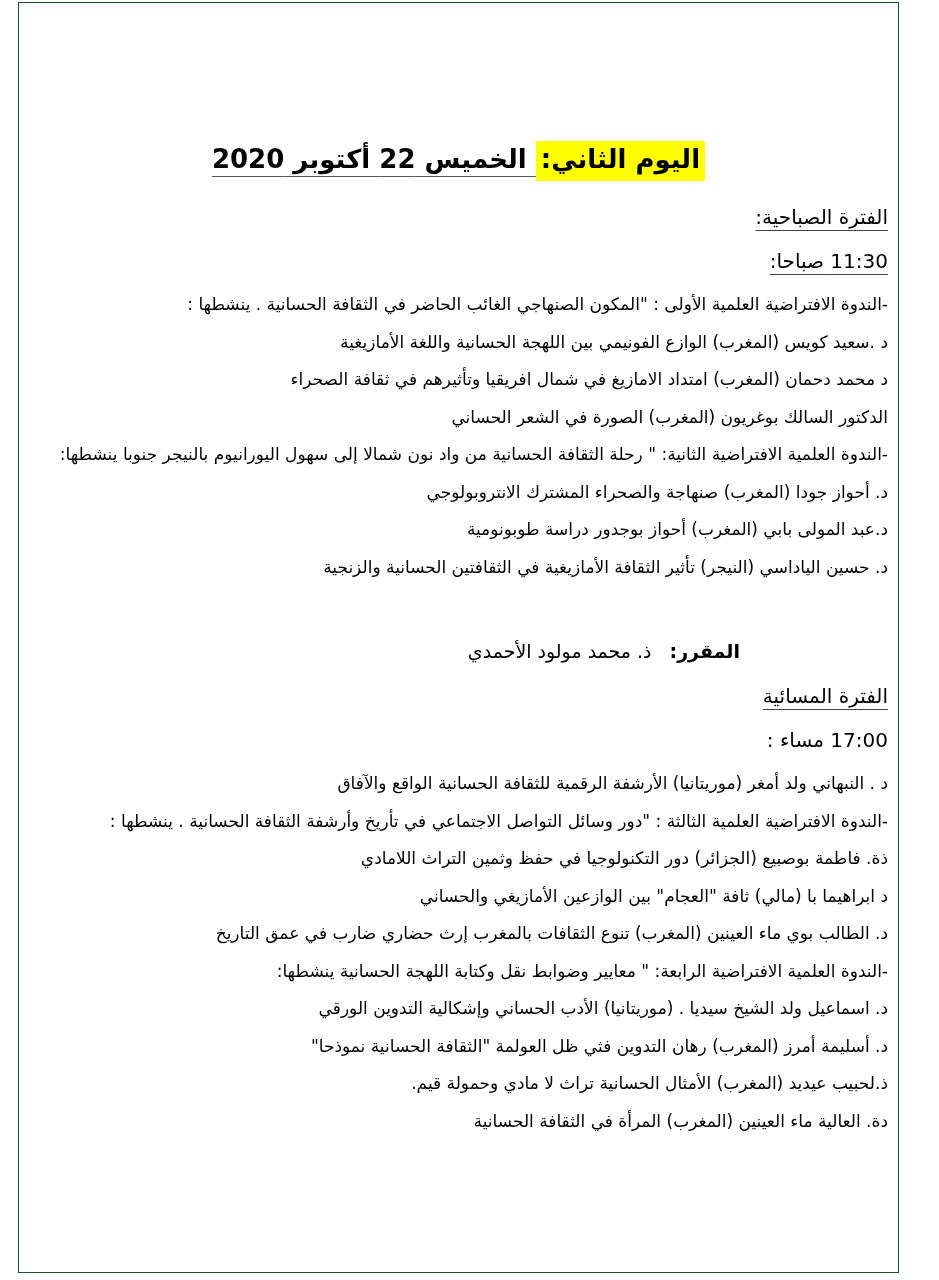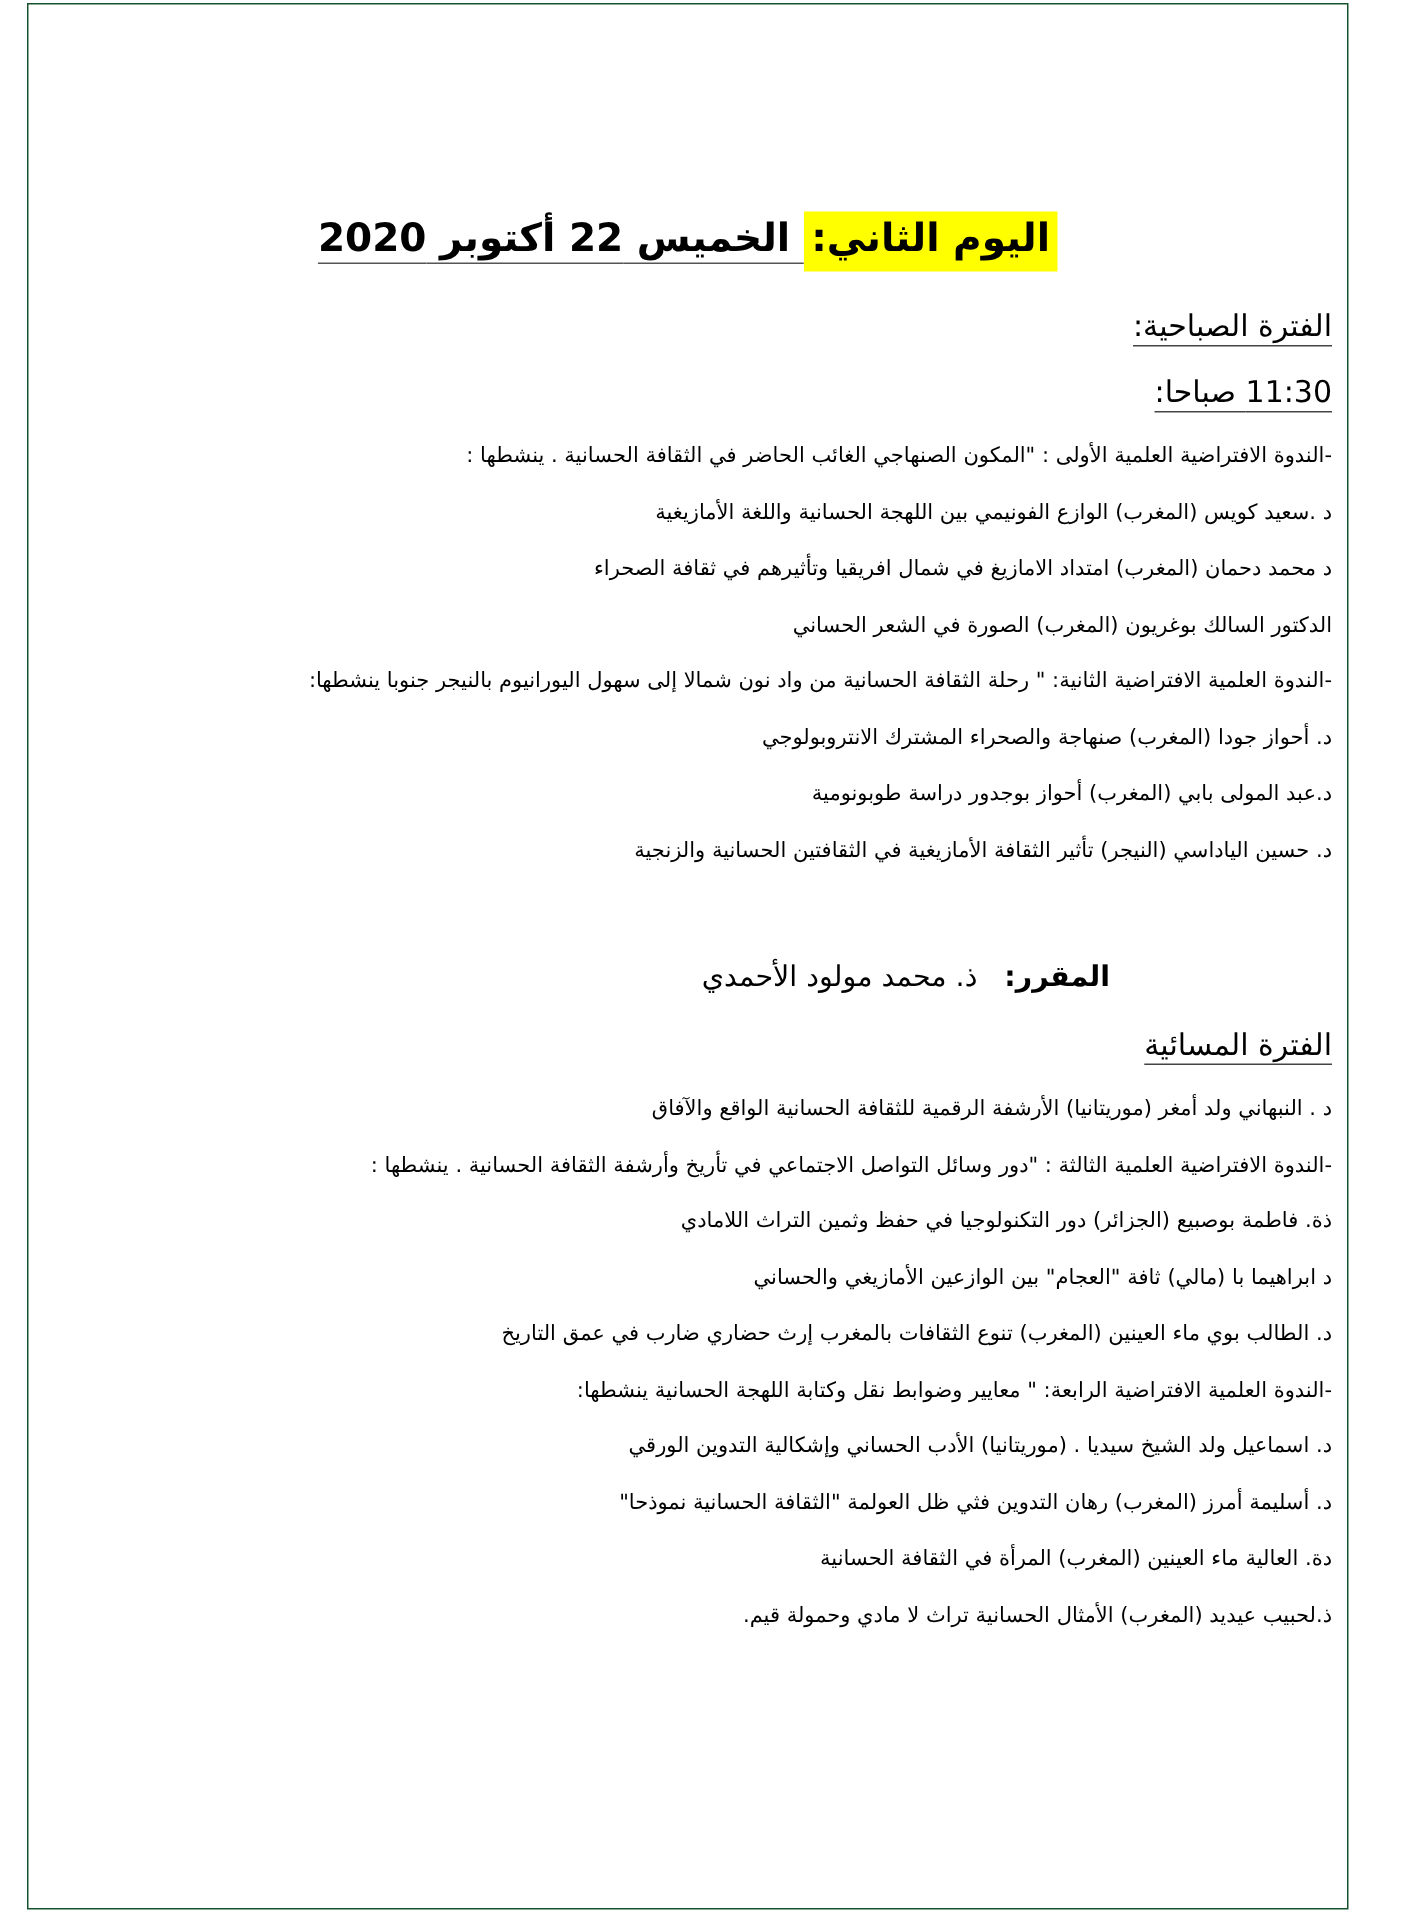--- a/index.html
+++ b/index.html
@@ -56,21 +56,21 @@
     text-decoration-color: #444;
   }
   .sec-heading.no-underline {
     text-decoration: none;
   }
   .program-block {
     margin-top: 7px;
   }
   .program-block p {
     margin: 0;
-    font-size: 14px;
+    font-size: 17px;
     line-height: 37.5px;
   }
   .rapporteur {
     margin: 46px 148px 0 0;
     font-size: 19px;
     line-height: 38px;
   }
   .rapporteur .rap-label {
     font-weight: bold;
     margin-left: 18px;
@@ -96,28 +96,29 @@
       <p>-الندوة  العلمية الافتراضية الثانية:  " رحلة الثقافة الحسانية من واد نون شمالا إلى سهول اليورانيوم بالنيجر جنوبا  ينشطها:</p>
       <p>د. أحواز جودا (المغرب)   صنهاجة والصحراء المشترك الانتروبولوجي</p>
       <p>د.عبد المولى بابي (المغرب)  أحواز بوجدور دراسة طوبونومية</p>
       <p>د. حسين الياداسي (النيجر)  تأثير الثقافة الأمازيغية في الثقافتين الحسانية والزنجية</p>
     </div>
 
     <p class="rapporteur"><span class="rap-label">المقرر:</span><span>ذ. محمد مولود الأحمدي</span></p>
 
     <h2 class="sec-heading">الفترة المسائية</h2>
 
+    <h2 class="sec-heading no-underline">17:00 مساء :</h2>
 
     <div class="program-block">
       <p>د . النبهاني ولد أمغر  (موريتانيا)   الأرشفة الرقمية للثقافة الحسانية   الواقع والآفاق</p>
       <p>-الندوة  الافتراضية العلمية الثالثة :  "دور وسائل التواصل الاجتماعي في تأريخ وأرشفة الثقافة الحسانية . ينشطها :</p>
       <p>ذة. فاطمة بوصبيع (الجزائر)   دور  التكنولوجيا في حفظ وثمين التراث اللامادي</p>
       <p>د ابراهيما با (مالي)   ثافة "العجام"  بين الوازعين الأمازيغي والحساني</p>
       <p>د. الطالب بوي ماء العينين (المغرب)  تنوع الثقافات بالمغرب إرث حضاري ضارب في عمق التاريخ</p>
       <p>-الندوة  العلمية الافتراضية الرابعة:  " معايير وضوابط نقل وكتابة اللهجة الحسانية  ينشطها:</p>
       <p>د. اسماعيل ولد الشيخ سيديا . (موريتانيا)    الأدب الحساني وإشكالية التدوين الورقي</p>
       <p>د. أسليمة أمرز (المغرب)  رهان التدوين فثي ظل العولمة "الثقافة الحسانية نموذحا"</p>
+      <p>ذ.لحبيب عيديد (المغرب)  الأمثال الحسانية تراث لا مادي وحمولة قيم.</p>
       <p>دة. العالية ماء العينين (المغرب) المرأة في الثقافة الحسانية</p>
-      <p>ذ.لحبيب عيديد (المغرب)  الأمثال الحسانية تراث لا مادي وحمولة قيم.</p>
     </div>
 
   </div>
 </div>
 
 </body></html>

